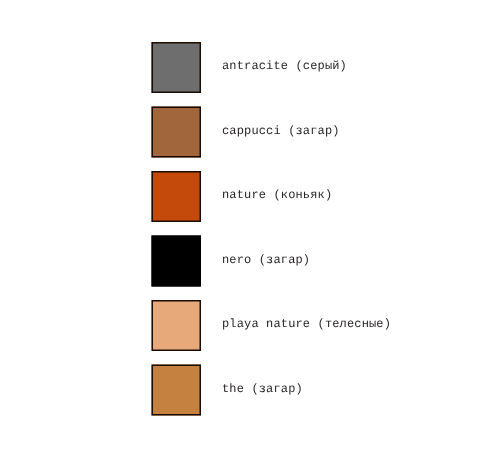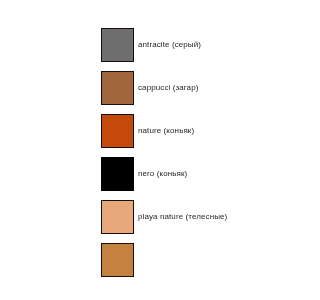--- a/index.html
+++ b/index.html
@@ -40,26 +40,27 @@
 
   .swatch-chip {
     width: 33px;
     height: 34px;
     box-sizing: border-box;
     border: 1px solid #1a0d06;
     flex: 0 0 auto;
   }
 
   .swatch-label {
-    margin-left: 4px;
+    margin-left: 14px;
     font-size: 8px;
     line-height: 10px;
     color: #231f20;
     white-space: nowrap;
     letter-spacing: 0.1px;
+    font-family: Liberation Mono, monospace;
   }
 </style>
 </head>
 <body style="background: rgb(255, 255, 255);">
 
 <div class="swatch-chart">
   <div class="swatch-list">
 
     <div class="swatch-row">
       <div class="swatch-chip" style="background-color: rgb(110, 110, 110); border-color: rgb(26, 13, 6);"></div>
@@ -71,26 +72,27 @@
       <div class="swatch-label">cappucci (загар)</div>
     </div>
 
     <div class="swatch-row">
       <div class="swatch-chip" style="background-color: rgb(196, 74, 11); border-color: rgb(26, 13, 6);"></div>
       <div class="swatch-label">nature (коньяк)</div>
     </div>
 
     <div class="swatch-row">
       <div class="swatch-chip" style="background-color: rgb(0, 0, 0); border-color: rgb(0, 0, 0);"></div>
-      <div class="swatch-label">nero (коньяк)</div>
+      <div class="swatch-label">nero (загар)</div>
     </div>
 
     <div class="swatch-row">
       <div class="swatch-chip" style="background-color: rgb(231, 169, 122); border-color: rgb(26, 13, 6);"></div>
       <div class="swatch-label">playa nature (телесные)</div>
     </div>
 
     <div class="swatch-row">
       <div class="swatch-chip" style="background-color: rgb(196, 129, 63); border-color: rgb(26, 13, 6);"></div>
+      <div class="swatch-label">the (загар)</div>
     </div>
 
   </div>
 </div>
 
 </body></html>

